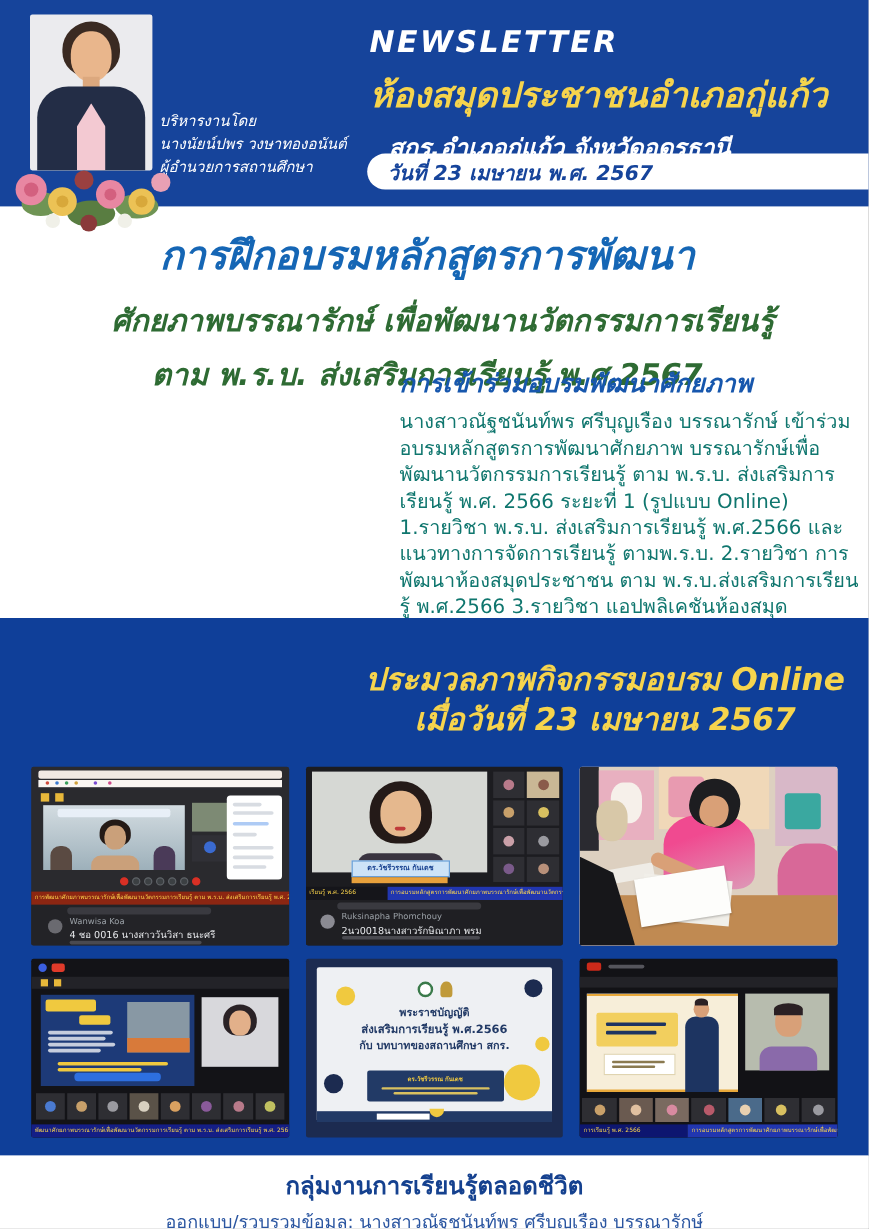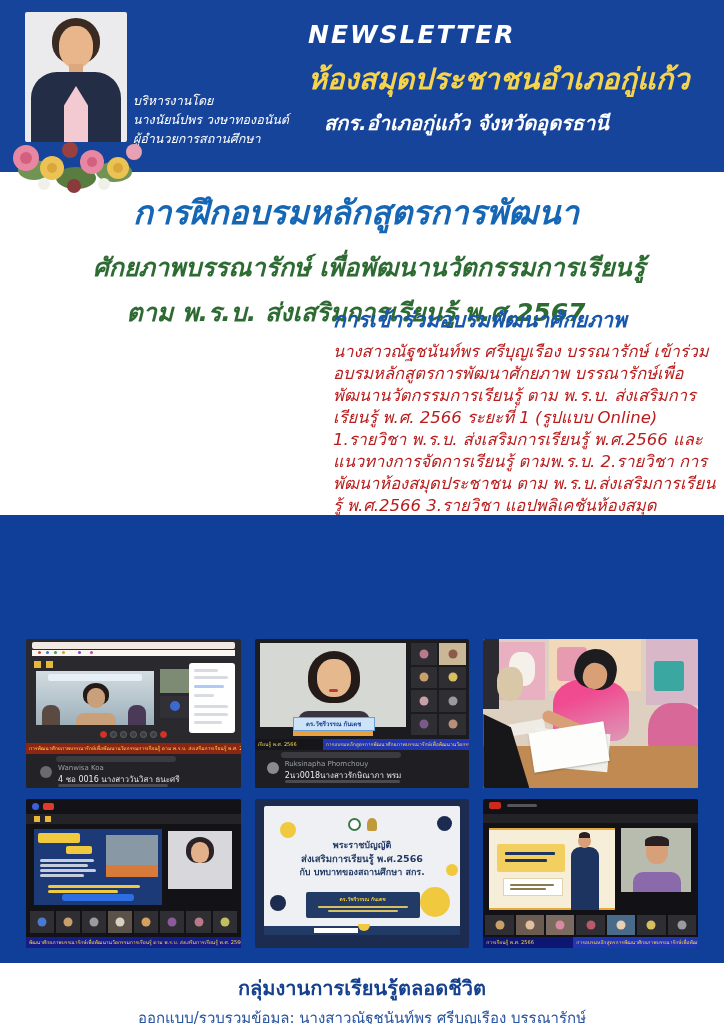--- a/index.html
+++ b/index.html
@@ -26,21 +26,21 @@
              border-radius:15px 0 0 15px;display:flex;align-items:center;padding-left:17px;
              color:#16449b;font-weight:bold;font-style:italic;font-size:17px;}
   
   .headline{position:absolute;top:186px;left:0;width:712px;text-align:center;}
   .hl1{font-size:33px;font-weight:bold;font-style:italic;color:#1566b5;}
   .hl2{font-size:25px;font-weight:bold;font-style:italic;color:#2e6b33;margin-top:8px;margin-left:26px;}
   .hl3{font-size:25px;font-weight:bold;font-style:italic;color:#2e6b33;margin-top:5px;}
   
   .article{position:absolute;left:333px;top:303px;width:384px;}
   .art-head{font-size:21px;font-weight:bold;font-style:italic;color:#1757ad;}
-  .art-body{font-size:16.5px;color:#b91c1c;line-height:1.33;margin-top:5px;font-style:italic;}
+  .art-body{font-size:16.5px;color:#0f766e;line-height:1.33;margin-top:5px;}
   
   .gallery{position:absolute;top:515px;left:0;width:724px;height:448px;background:#0f3f99;}
   .gal-head{width:fit-content;margin:36px 20px 0 auto;text-align:center;color:#f6d44d;
             font-weight:bold;font-style:italic;font-size:26px;line-height:1.25;}
   .grid{position:absolute;left:26px;right:26px;top:124px;display:grid;
         grid-template-columns:repeat(3,1fr);column-gap:14px;row-gap:11px;grid-auto-rows:149px;}
   .thumb{position:relative;overflow:hidden;border-radius:2px;}
   .abs{position:absolute;}
   
   .t1{background:#2a2a2e;}
@@ -186,20 +186,21 @@
     <div class="dir-text">
       <div>บริหารงานโดย</div>
       <div>นางนัยน์ปพร วงษาทองอนันต์</div>
       <div>ผู้อำนวยการสถานศึกษา</div>
     </div>
     <div class="hdr-right">
       <div class="nl-label">NEWSLETTER</div>
       <div class="hdr-title">ห้องสมุดประชาชนอำเภอกู่แก้ว</div>
       <div class="hdr-sub">สกร.อำเภอกู่แก้ว จังหวัดอุดรธานี</div>
     </div>
+    <div class="date-pill">วันที่ 23 เมษายน พ.ศ. 2567</div>
   </header>
 
   <div class="flowers">
     <svg width="150" height="66" viewBox="0 0 150 66">
       <ellipse cx="30" cy="42" rx="16" ry="10" fill="#6f9454"></ellipse>
       <ellipse cx="110" cy="44" rx="18" ry="10" fill="#6f9454"></ellipse>
       <ellipse cx="72" cy="50" rx="20" ry="11" fill="#597d41"></ellipse>
       <circle cx="22" cy="30" r="13" fill="#e887a2"></circle>
         <circle cx="22" cy="30" r="6" fill="#d3607f"></circle>
       <circle cx="48" cy="40" r="12" fill="#ecc255"></circle>
@@ -221,20 +222,24 @@
     <div class="hl2">ศักยภาพบรรณารักษ์ เพื่อพัฒนานวัตกรรมการเรียนรู้</div>
     <div class="hl3">ตาม พ.ร.บ. ส่งเสริมการเรียนรู้ พ.ศ.2567</div>
   </section>
 
   <section class="article">
     <div class="art-head">การเข้าร่วมอบรมพัฒนาศักยภาพ</div>
     <div class="art-body">นางสาวณัฐชนันท์พร ศรีบุญเรือง บรรณารักษ์ เข้าร่วมอบรมหลักสูตรการพัฒนาศักยภาพ บรรณารักษ์เพื่อพัฒนานวัตกรรมการเรียนรู้ ตาม พ.ร.บ. ส่งเสริมการเรียนรู้ พ.ศ. 2566 ระยะที่ 1 (รูปแบบ Online) 1.รายวิชา พ.ร.บ. ส่งเสริมการเรียนรู้ พ.ศ.2566 และแนวทางการจัดการเรียนรู้ ตามพ.ร.บ. 2.รายวิชา การพัฒนาห้องสมุดประชาชน ตาม พ.ร.บ.ส่งเสริมการเรียนรู้ พ.ศ.2566 3.รายวิชา แอปพลิเคชันห้องสมุด</div>
   </section>
 
   <section class="gallery">
+    <div class="gal-head">
+      <div>ประมวลภาพกิจกรรมอบรม Online</div>
+      <div>เมื่อวันที่ 23 เมษายน 2567</div>
+    </div>
 
     <div class="grid">
 
       <div class="thumb t1">
         <div class="abs t1-chrome"></div>
         <div class="abs t1-chrome2"></div>
         <div class="abs t1-dots"></div>
         <div class="abs t1-ysq"></div>
         <div class="abs t1-video">
           <div class="abs t1-vbanner"></div>

